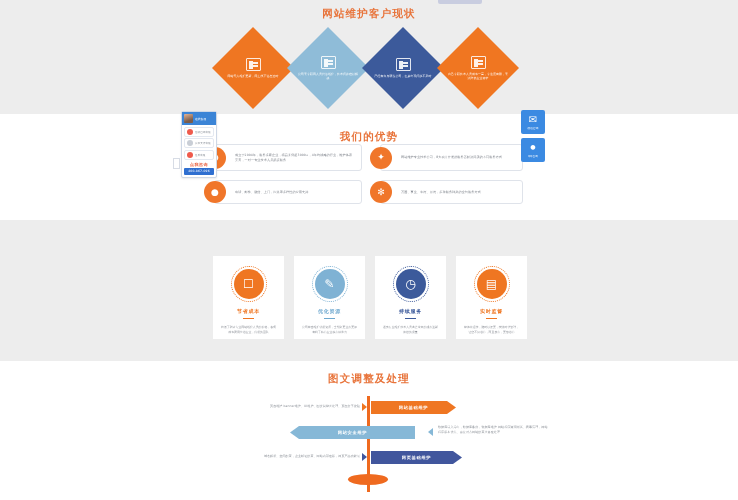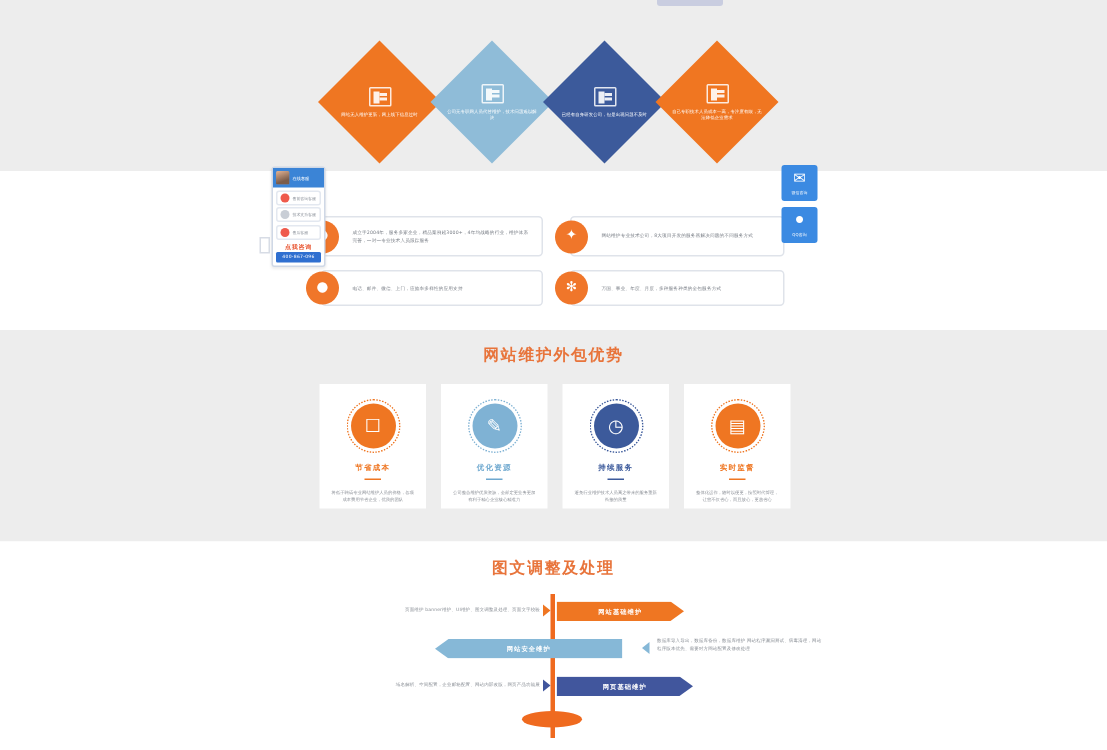--- a/index.html
+++ b/index.html
@@ -239,20 +239,21 @@
 
 <div class="page">
 
   <div class="sec sec1 sec-gray"></div>
   <div class="sec sec2 sec-white"></div>
   <div class="sec sec3 sec-gray"></div>
   <div class="sec sec4 sec-white"></div>
 
   <div class="topbar"></div>
 
+  <div class="heading" style="top:7px;">网站维护客户现状</div>
 
   <div class="diamond-row">
     <div class="diamond d1">
       <div class="dinner">
         <div class="dico"></div>
         <div class="dtxt">网站无人维护更新，网上线下信息过时</div>
       </div>
     </div>
     <div class="diamond d2">
       <div class="dinner">
@@ -267,39 +268,39 @@
       </div>
     </div>
     <div class="diamond d4">
       <div class="dinner">
         <div class="dico"></div>
         <div class="dtxt">自己专职技术人员成本一高，专注度有限，无法降低企业需求</div>
       </div>
     </div>
   </div>
 
+  <div class="heading" style="top:130px;">我们的优势</div>
 
   <div class="adv-box advA">
     <div class="adv-badge">●</div>
     <div class="adv-txt">成立于2004年，服务多家企业，精品案例超3000+，4年均战略的行业，维护体系完善，一对一专业技术人员跟踪服务</div>
   </div>
   <div class="adv-box advB">
     <div class="adv-badge">✦</div>
     <div class="adv-txt">网站维护专业技术公司，8大项目开发的服务器解决问题的不同服务方式</div>
   </div>
   <div class="adv-box advC">
     <div class="adv-badge">●</div>
     <div class="adv-txt">电话、邮件、微信、上门，应效率多样性的应用支持</div>
   </div>
   <div class="adv-box advD">
     <div class="adv-badge">✻</div>
     <div class="adv-txt">万国、事业、年度、月度，多种服务种类的全包服务方式</div>
   </div>
 
-  <div class="heading" style="top:230px;">网站维护外包优势</div>
 
   <div class="card c1">
     <div class="cicon orange">
       <span class="cdots o"></span>☐
     </div>
     <div class="ctitle orange">节省成本</div>
     <div class="crule orange"></div>
     <div class="cdesc">将低于聘请专业网站维护人员的价格，各项成本费用节省企业，优质的团队</div>
   </div>
 

